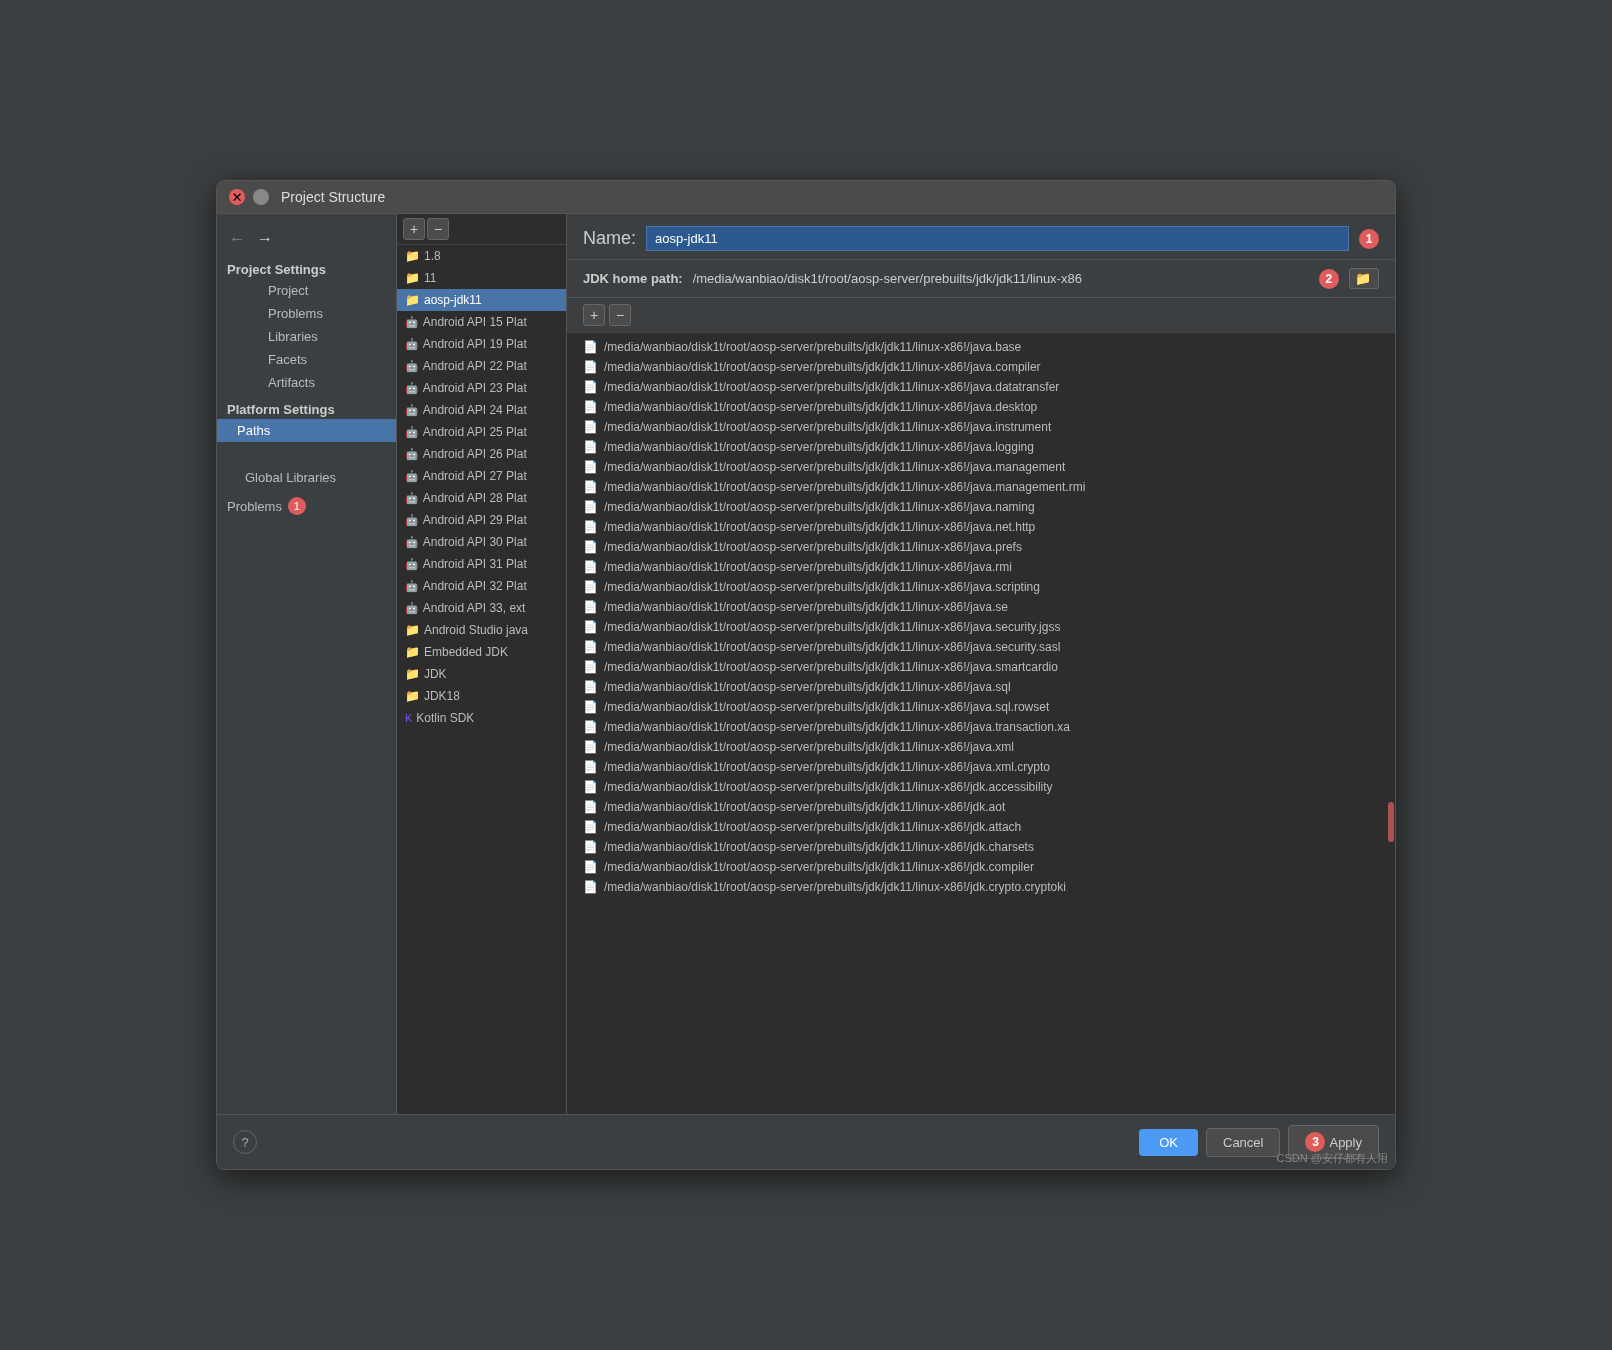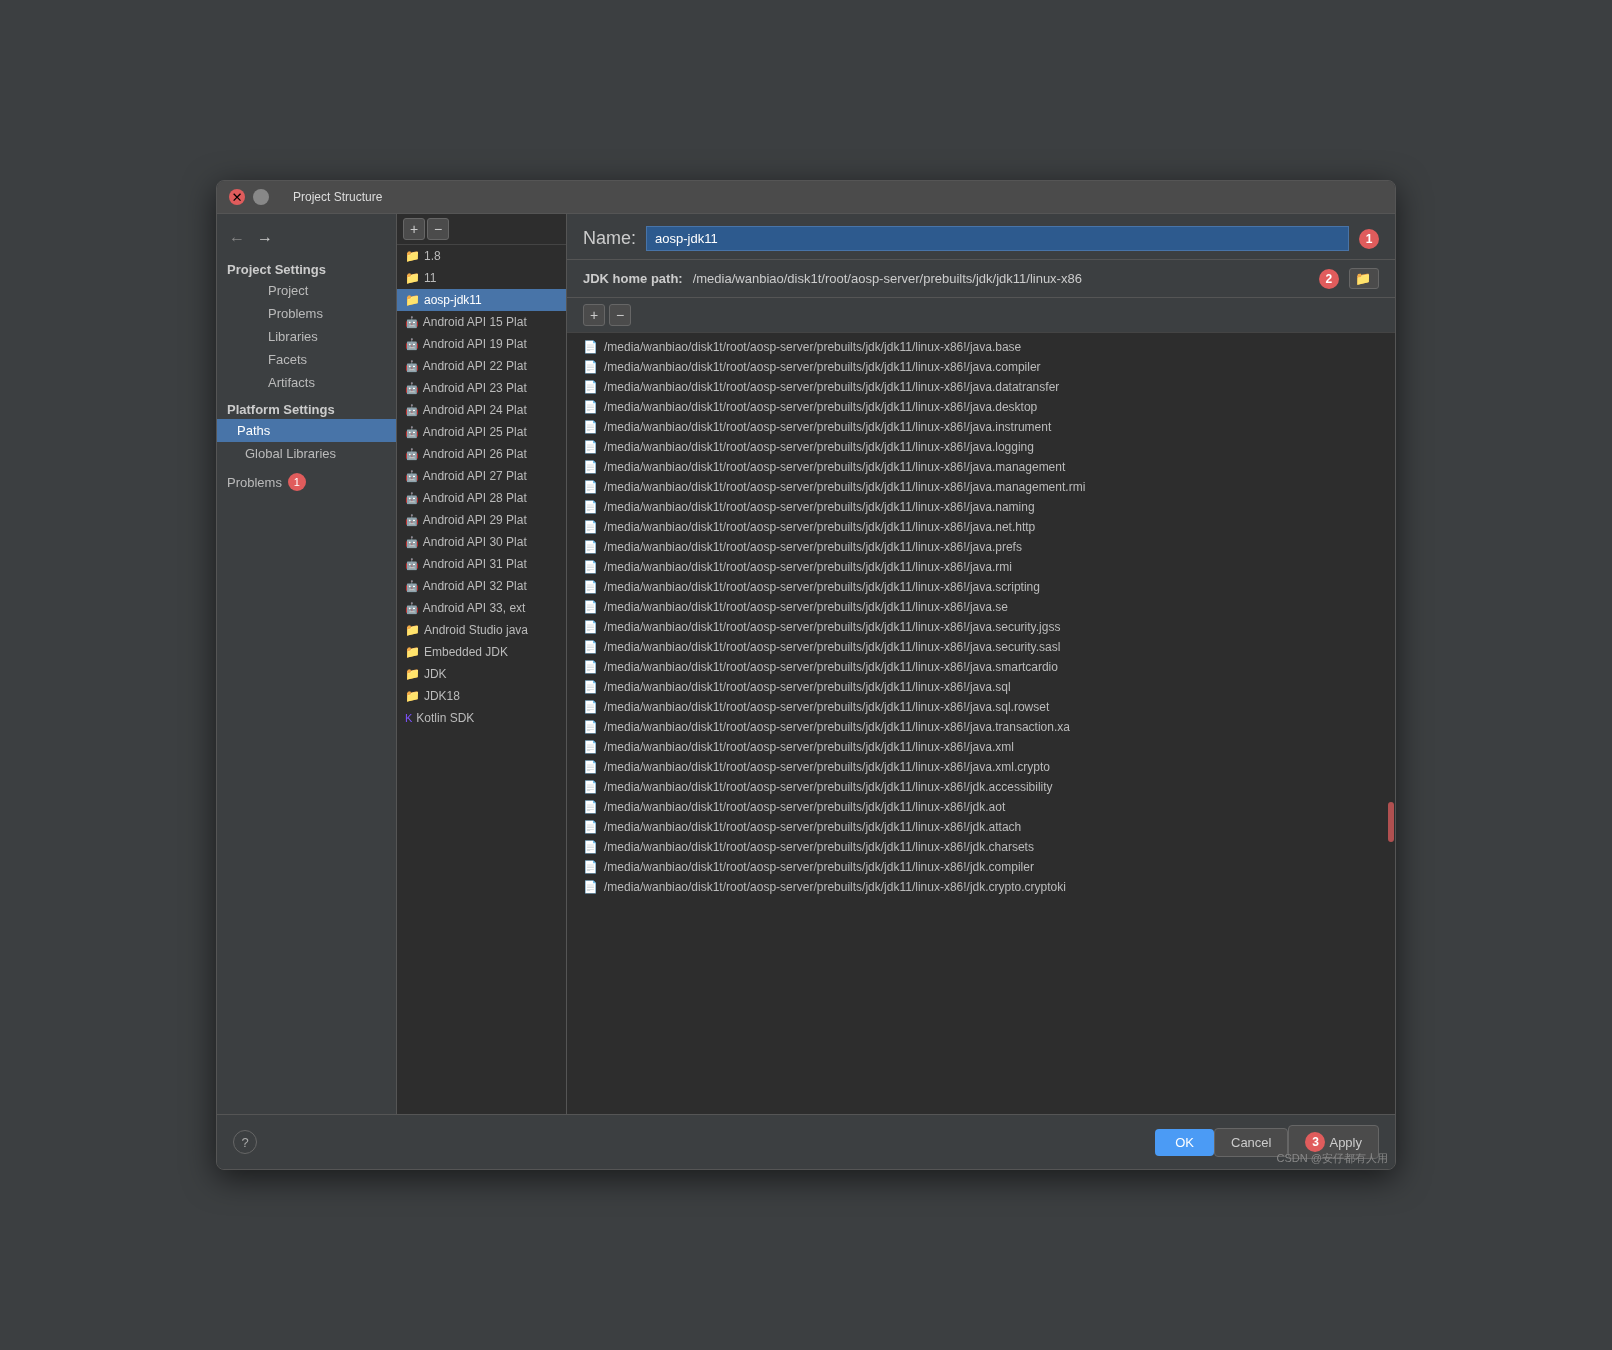--- a/index.html
+++ b/index.html
@@ -31,22 +31,22 @@
     .titlebar-btn {
       width: 16px; height: 16px;
       border-radius: 50%;
       border: none;
       cursor: pointer;
     }
     .btn-close { background: #e05c5c; }
     .btn-min { background: #888; }
     .title-text {
       color: #ddd;
-      font-size: 12px;
-      margin-left: 16px;
+      font-size: 14px;
+      margin-left: 4px;
     }
     .content {
       display: flex;
       height: 900px;
     }
     .sidebar {
       width: 180px;
       background: #3c3f41;
       border-right: 1px solid #555;
       padding: 8px 0;
@@ -99,20 +99,21 @@
       color: white;
       padding: 4px 10px 4px 20px;
       cursor: pointer;
       font-size: 13px;
     }
     .nav-item-sub {
       padding: 4px 10px 4px 28px;
       color: #bbb;
       cursor: pointer;
       font-size: 13px;
+      margin-top: 24px;
     }
     .problems-row {
       display: flex;
       align-items: center;
       padding: 8px 10px 4px 10px;
       color: #bbb;
       cursor: pointer;
       font-size: 13px;
       gap: 6px;
     }
@@ -296,20 +297,21 @@
       border: 1px solid #666;
       color: #aaa;
       width: 24px; height: 24px;
       border-radius: 50%;
       cursor: pointer;
       font-size: 13px;
       display: flex; align-items: center; justify-content: center;
     }
     .bottom-right {
       display: flex;
+      gap: 8px;
       align-items: center;
     }
     .btn-ok {
       background: #4b9bf5;
       color: white;
       border: none;
       padding: 6px 20px;
       cursor: pointer;
       border-radius: 4px;
       font-size: 13px;

